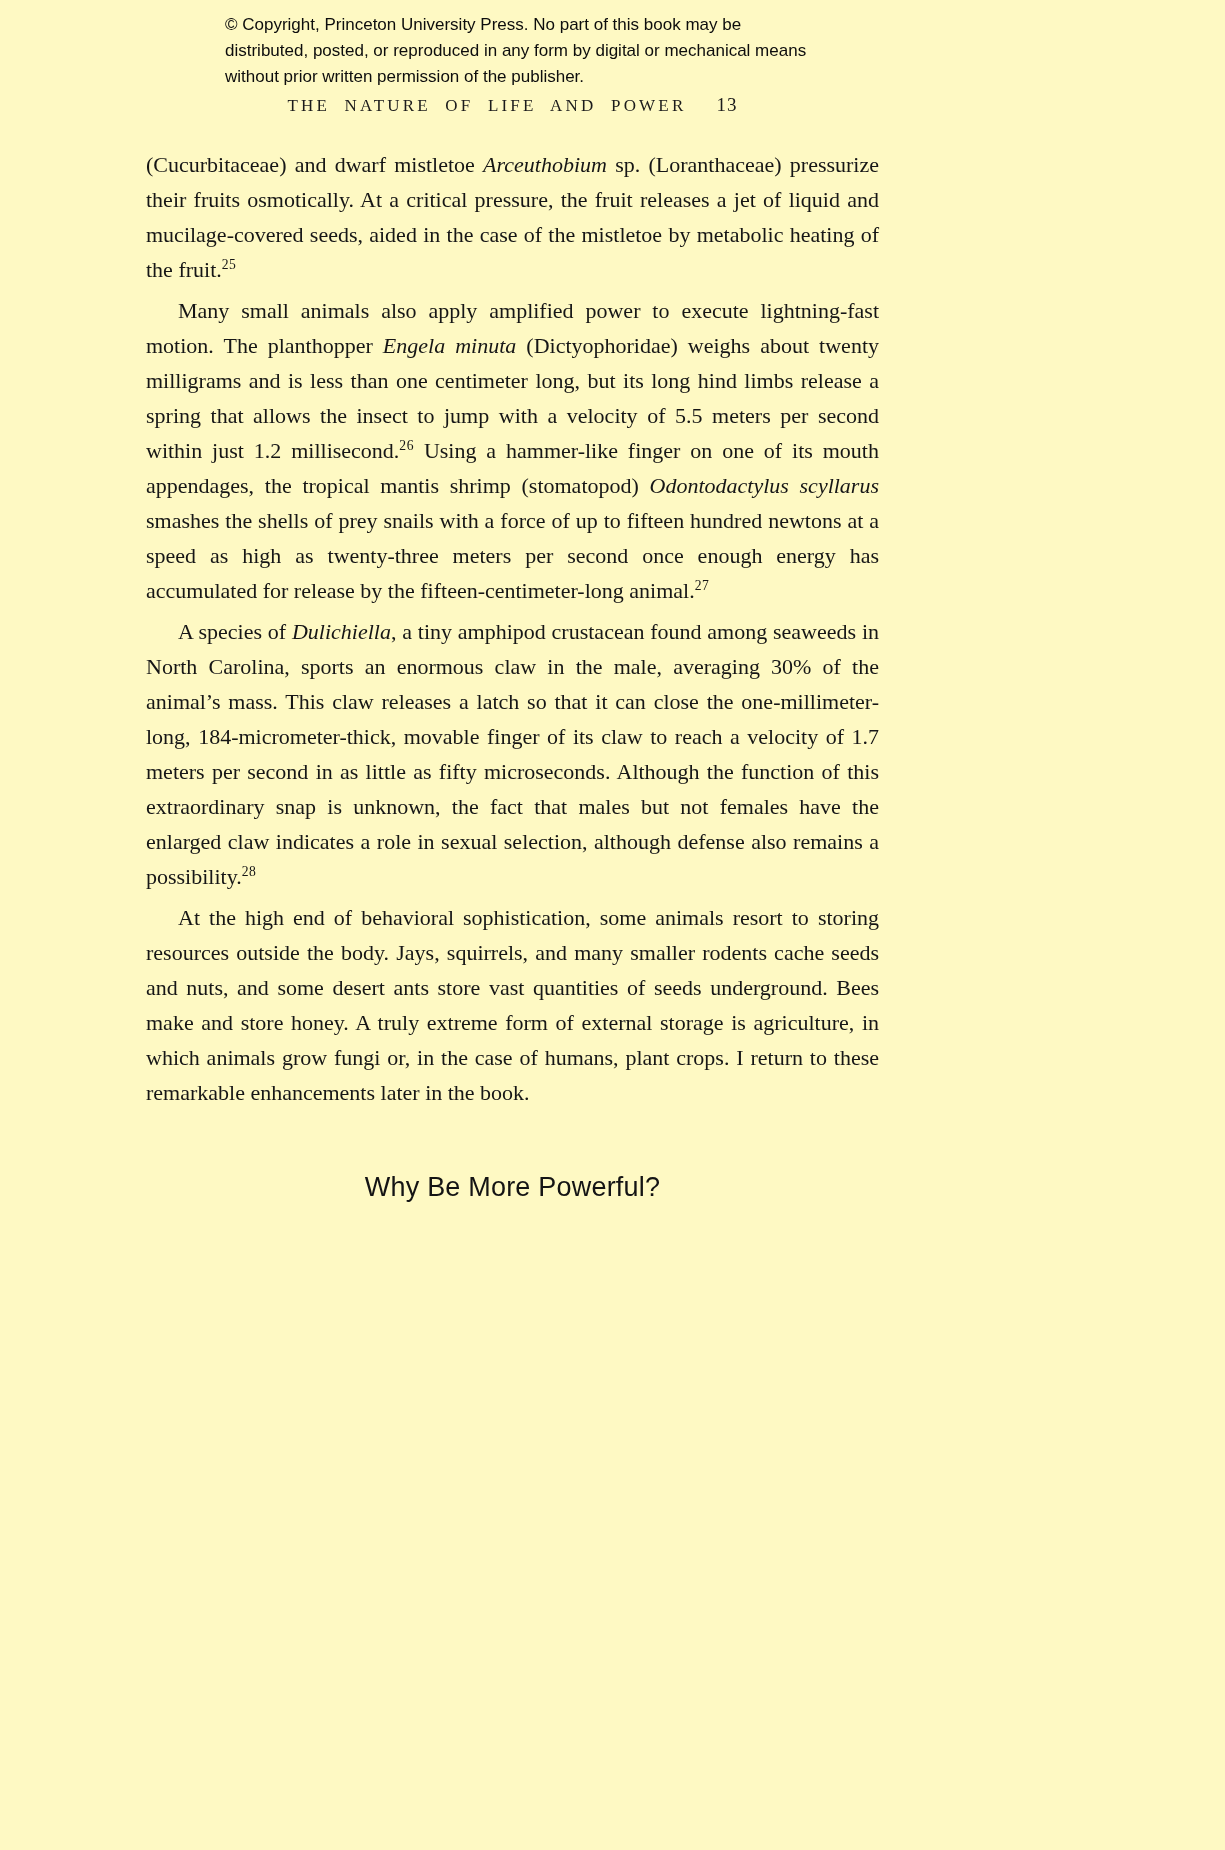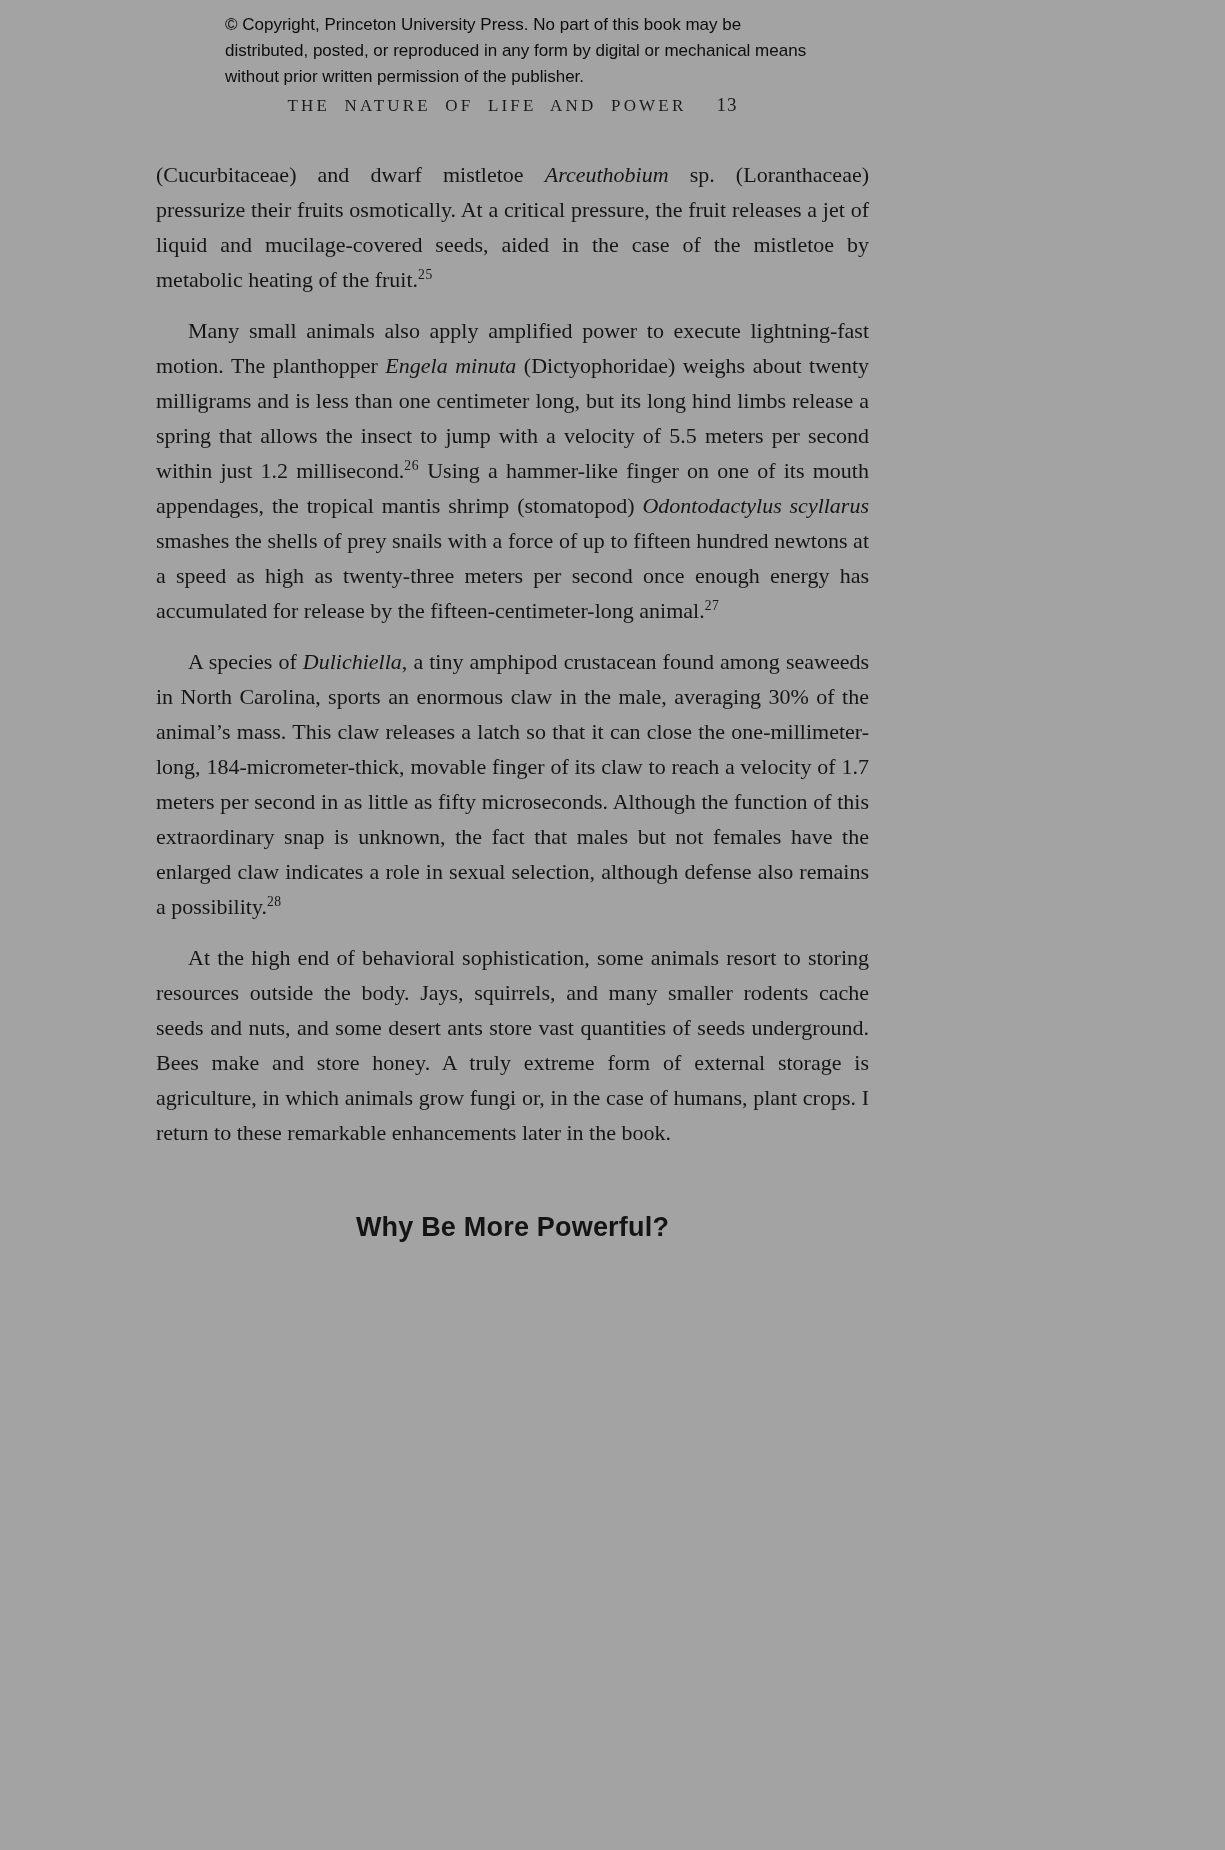--- a/index.html
+++ b/index.html
@@ -4,21 +4,21 @@
 <style>
   html, body {
     margin: 0;
     padding: 0;
     background: #e8e8e8;
   }
   .page {
     position: relative;
     width: 1225px;
     height: 1850px;
-    background: #a3a3a3;
+    background: #fef9c3;
     color: #151515;
     margin: 0 auto;
     overflow: hidden;
   }
   .copyright {
     position: absolute;
     left: 225px;
     top: 12px;
     width: 600px;
     font-family: "Liberation Sans", sans-serif;
@@ -52,40 +52,40 @@
     left: 140px;
     top: 141px;
     width: 745px;
     font-family: "Liberation Serif", serif;
     font-size: 22px;
     line-height: 35px;
     text-align: justify;
     color: #161616;
   }
   .body-para {
-    margin: 16px;
+    margin: 6px;
     padding: 0;
     font-family: Liberation Serif, serif;
   }
   .body-para.indent {
     text-indent: 32px;
   }
   .body-para em {
     font-style: italic;
   }
   .body-para sup {
     font-size: 0.62em;
     line-height: 0;
     vertical-align: super;
     letter-spacing: 0.5px;
   }
   .section-heading {
     font-family: "Liberation Sans", sans-serif;
     font-size: 27px;
-    font-weight: 700;
+    font-weight: 400;
     text-align: center;
     text-indent: 0;
     letter-spacing: 0.2px;
     margin: 60px 0 42px 0;
     color: #141414;
   }
   .footer-note {
     position: absolute;
     left: 140px;
     top: 1527px;

